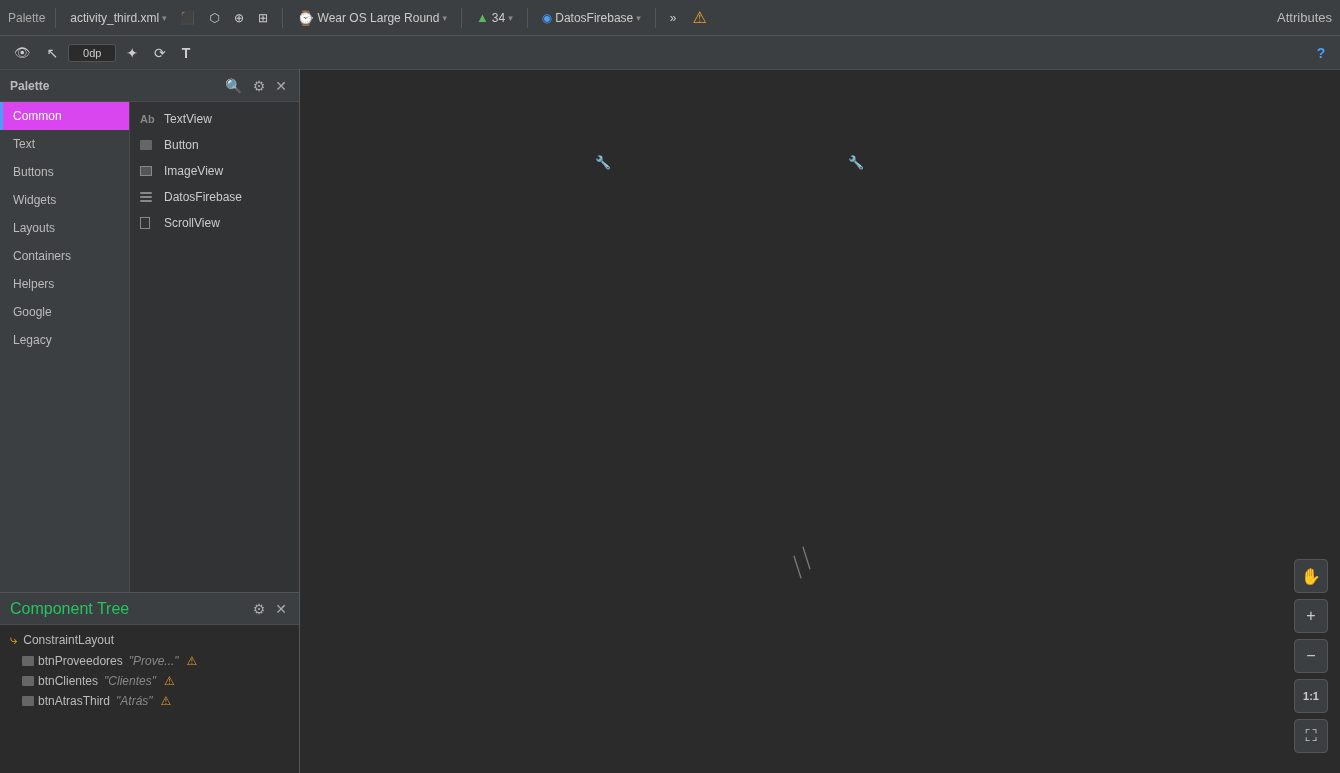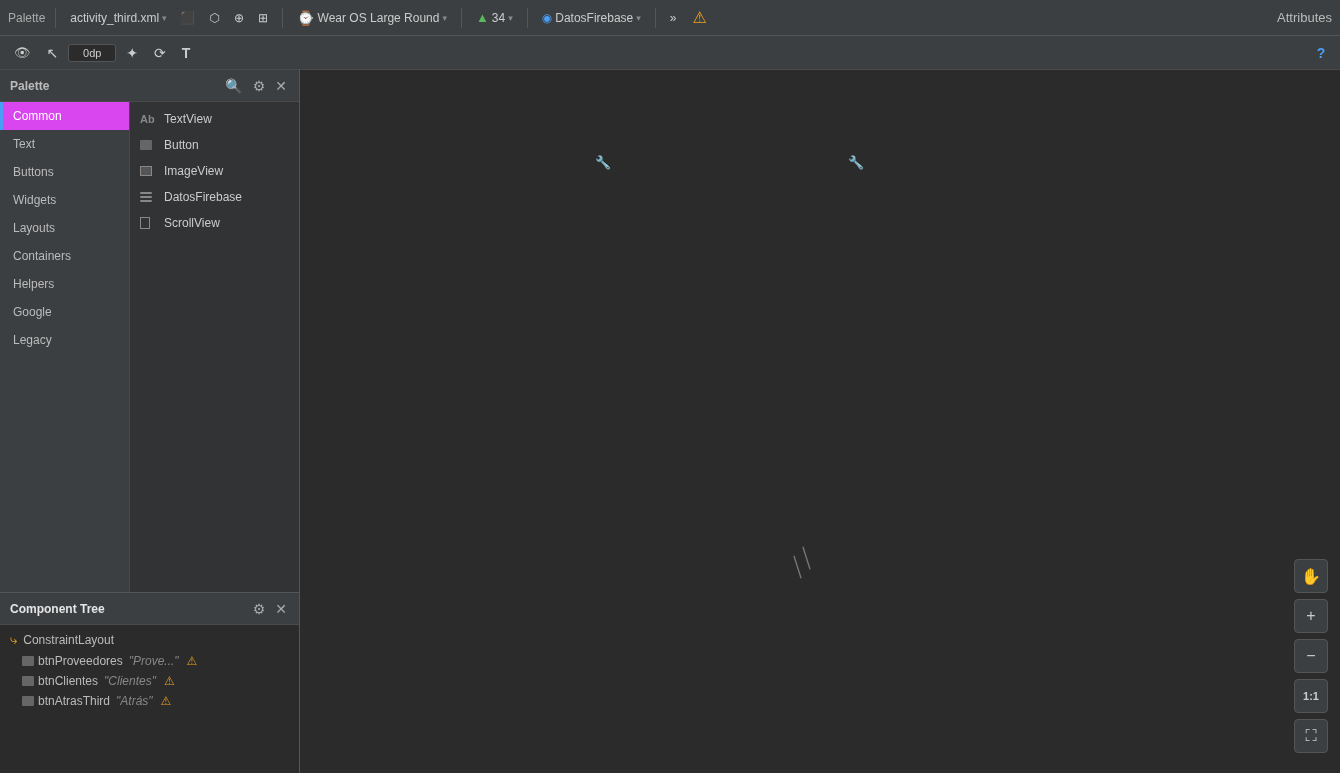--- a/index.html
+++ b/index.html
@@ -251,23 +251,23 @@
     .tree-header {
       display: flex;
       align-items: center;
       justify-content: space-between;
       padding: 6px 10px;
       background: #3c3f41;
       border-bottom: 1px solid #4a4a4a;
       height: 32px;
     }
     .tree-title {
-      color: #e5e5e5;
-      font-size: 12px;
-      font-weight: 700;
+      color: #22c55e;
+      font-size: 16px;
+      font-weight: 400;
     }
     .tree-actions { display: flex; gap: 6px; }
     .tree-action-btn {
       background: transparent;
       border: none;
       color: #aaa;
       cursor: pointer;
       font-size: 14px;
       padding: 0 2px;
     }

